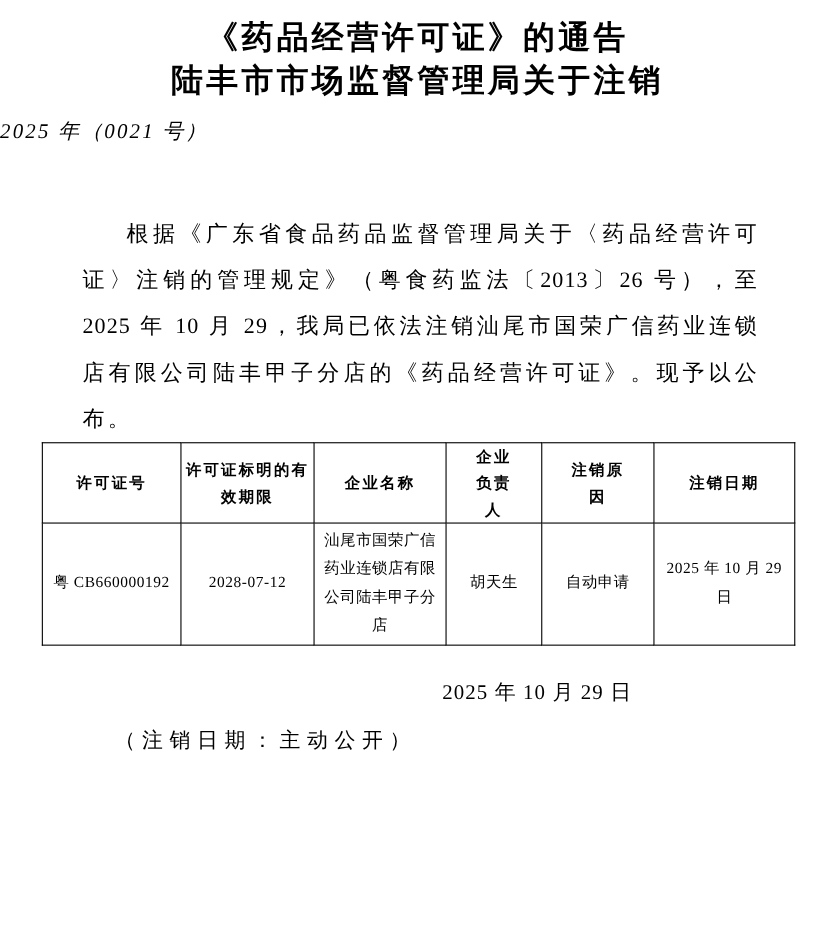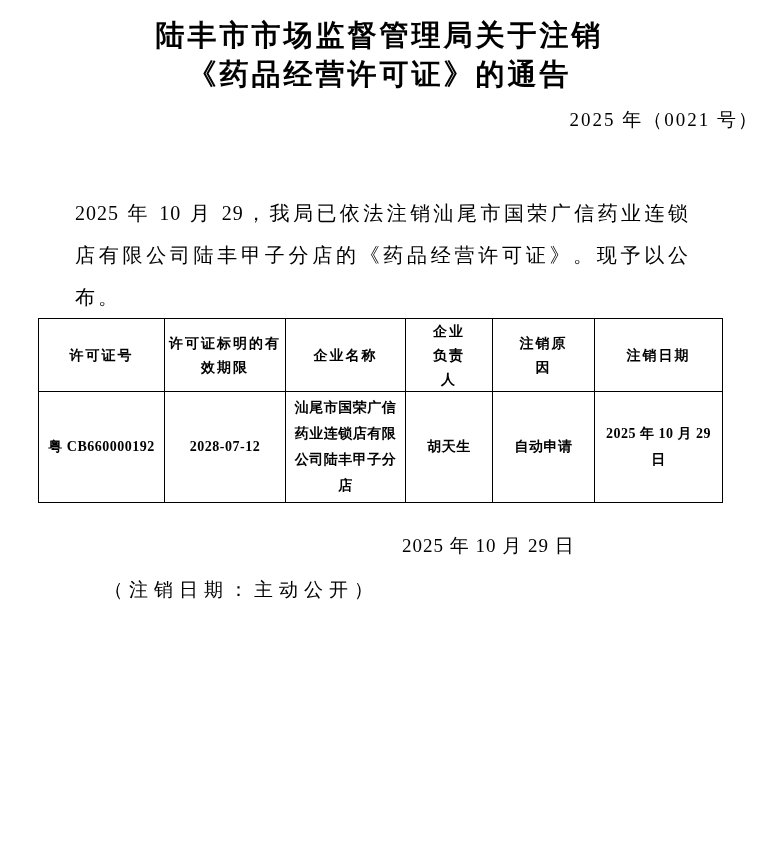--- a/index.html
+++ b/index.html
@@ -19,24 +19,25 @@
   .title {
     padding-top: 16px;
     text-align: center;
     font-weight: bold;
     font-size: 29px;
     line-height: 39px;
     letter-spacing: 3px;
   }
   .doc-number {
     margin-top: 14px;
-    text-align: right;
+    text-align: left;
     font-size: 19px;
     line-height: 24px;
     letter-spacing: 2px;
+    font-style: italic;
   }
   .body-block {
     margin: 60px 70px 0 75px;
     font-size: 20px;
   }
   .body-line {
     line-height: 42px;
     text-align: justify;
     text-align-last: justify;
     letter-spacing: 1px;
@@ -53,21 +54,20 @@
     width: 684px;
     table-layout: fixed;
     border-collapse: collapse;
   }
   table.license-table th,
   table.license-table td {
     border: 1px solid #000000;
     text-align: center;
     vertical-align: middle;
     overflow: hidden;
-    font-weight: bold;
   }
   table.license-table th {
     font-family: "Liberation Sans", "DejaVu Sans", sans-serif;
     font-weight: bold;
     font-size: 14px;
     line-height: 24px;
     height: 53px;
     letter-spacing: 2px;
     padding: 0 20px;
   }
@@ -112,27 +112,29 @@
     line-height: 26px;
     letter-spacing: 6px;
   }
 </style>
 </head>
 <body>
 
 <div class="page">
 
   <div class="title">
+    <div>《药品经营许可证》的通告</div>
     <div>陆丰市市场监督管理局关于注销</div>
-    <div>《药品经营许可证》的通告</div>
   </div>
 
   <div class="doc-number">2025 年（0021 号）</div>
 
   <div class="body-block">
+    <div class="body-line first">根据《广东省食品药品监督管理局关于〈药品经营许可</div>
+    <div class="body-line">证〉注销的管理规定》（粤食药监法〔2013〕26 号），至</div>
     <div class="body-line">2025 年 10 月 29，我局已依法注销汕尾市国荣广信药业连锁</div>
     <div class="body-line">店有限公司陆丰甲子分店的《药品经营许可证》。现予以公</div>
     <div class="body-line last">布。</div>
   </div>
 
   <table class="license-table">
     <colgroup>
       <col class="col-1">
         <col class="col-2">
         <col class="col-3">

